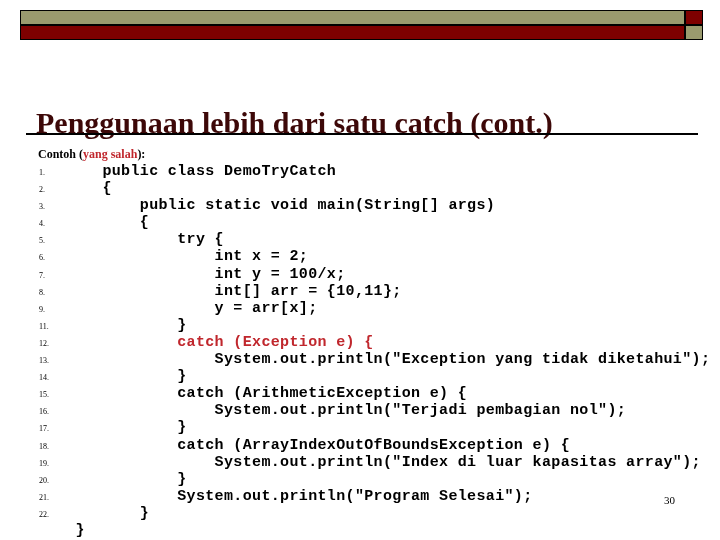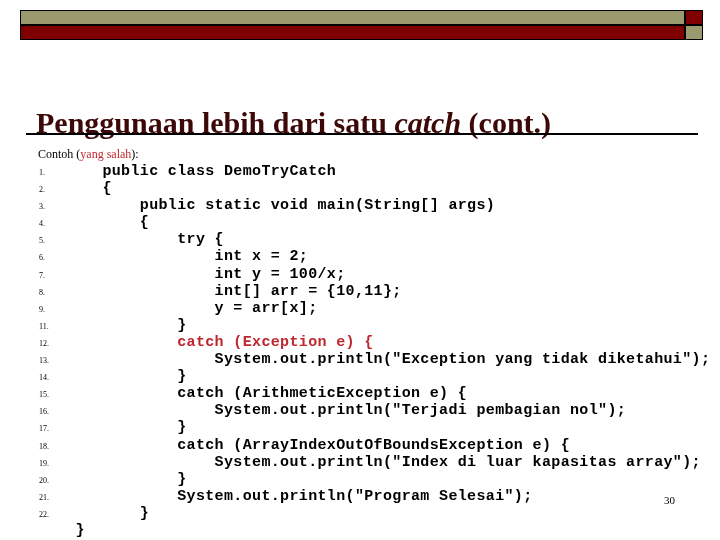--- a/index.html
+++ b/index.html
@@ -54,41 +54,40 @@
     left: 36px;
     top: 84px;
     width: 660px;
     font-size: 30px;
     line-height: 38px;
     color: #3d0808;
     font-family: "Liberation Serif", serif;
     white-space: nowrap;
   }
   #title .ital {
-    font-style: italic;
   }
 
   
   #title-rule {
     position: absolute;
     left: 26px;
     top: 133px;
     width: 672px;
     height: 2px;
     background: #000000;
   }
 
   
   #caption {
     position: absolute;
     left: 38px;
     top: 147px;
     font-family: "Liberation Serif", serif;
     font-size: 12px;
-    font-weight: normal;
+    font-weight: bold;
     color: #000000;
     line-height: 14px;
     white-space: nowrap;
   }
   #caption .red {
     color: #c0272d;
   }
 
   #code {
     position: absolute;

